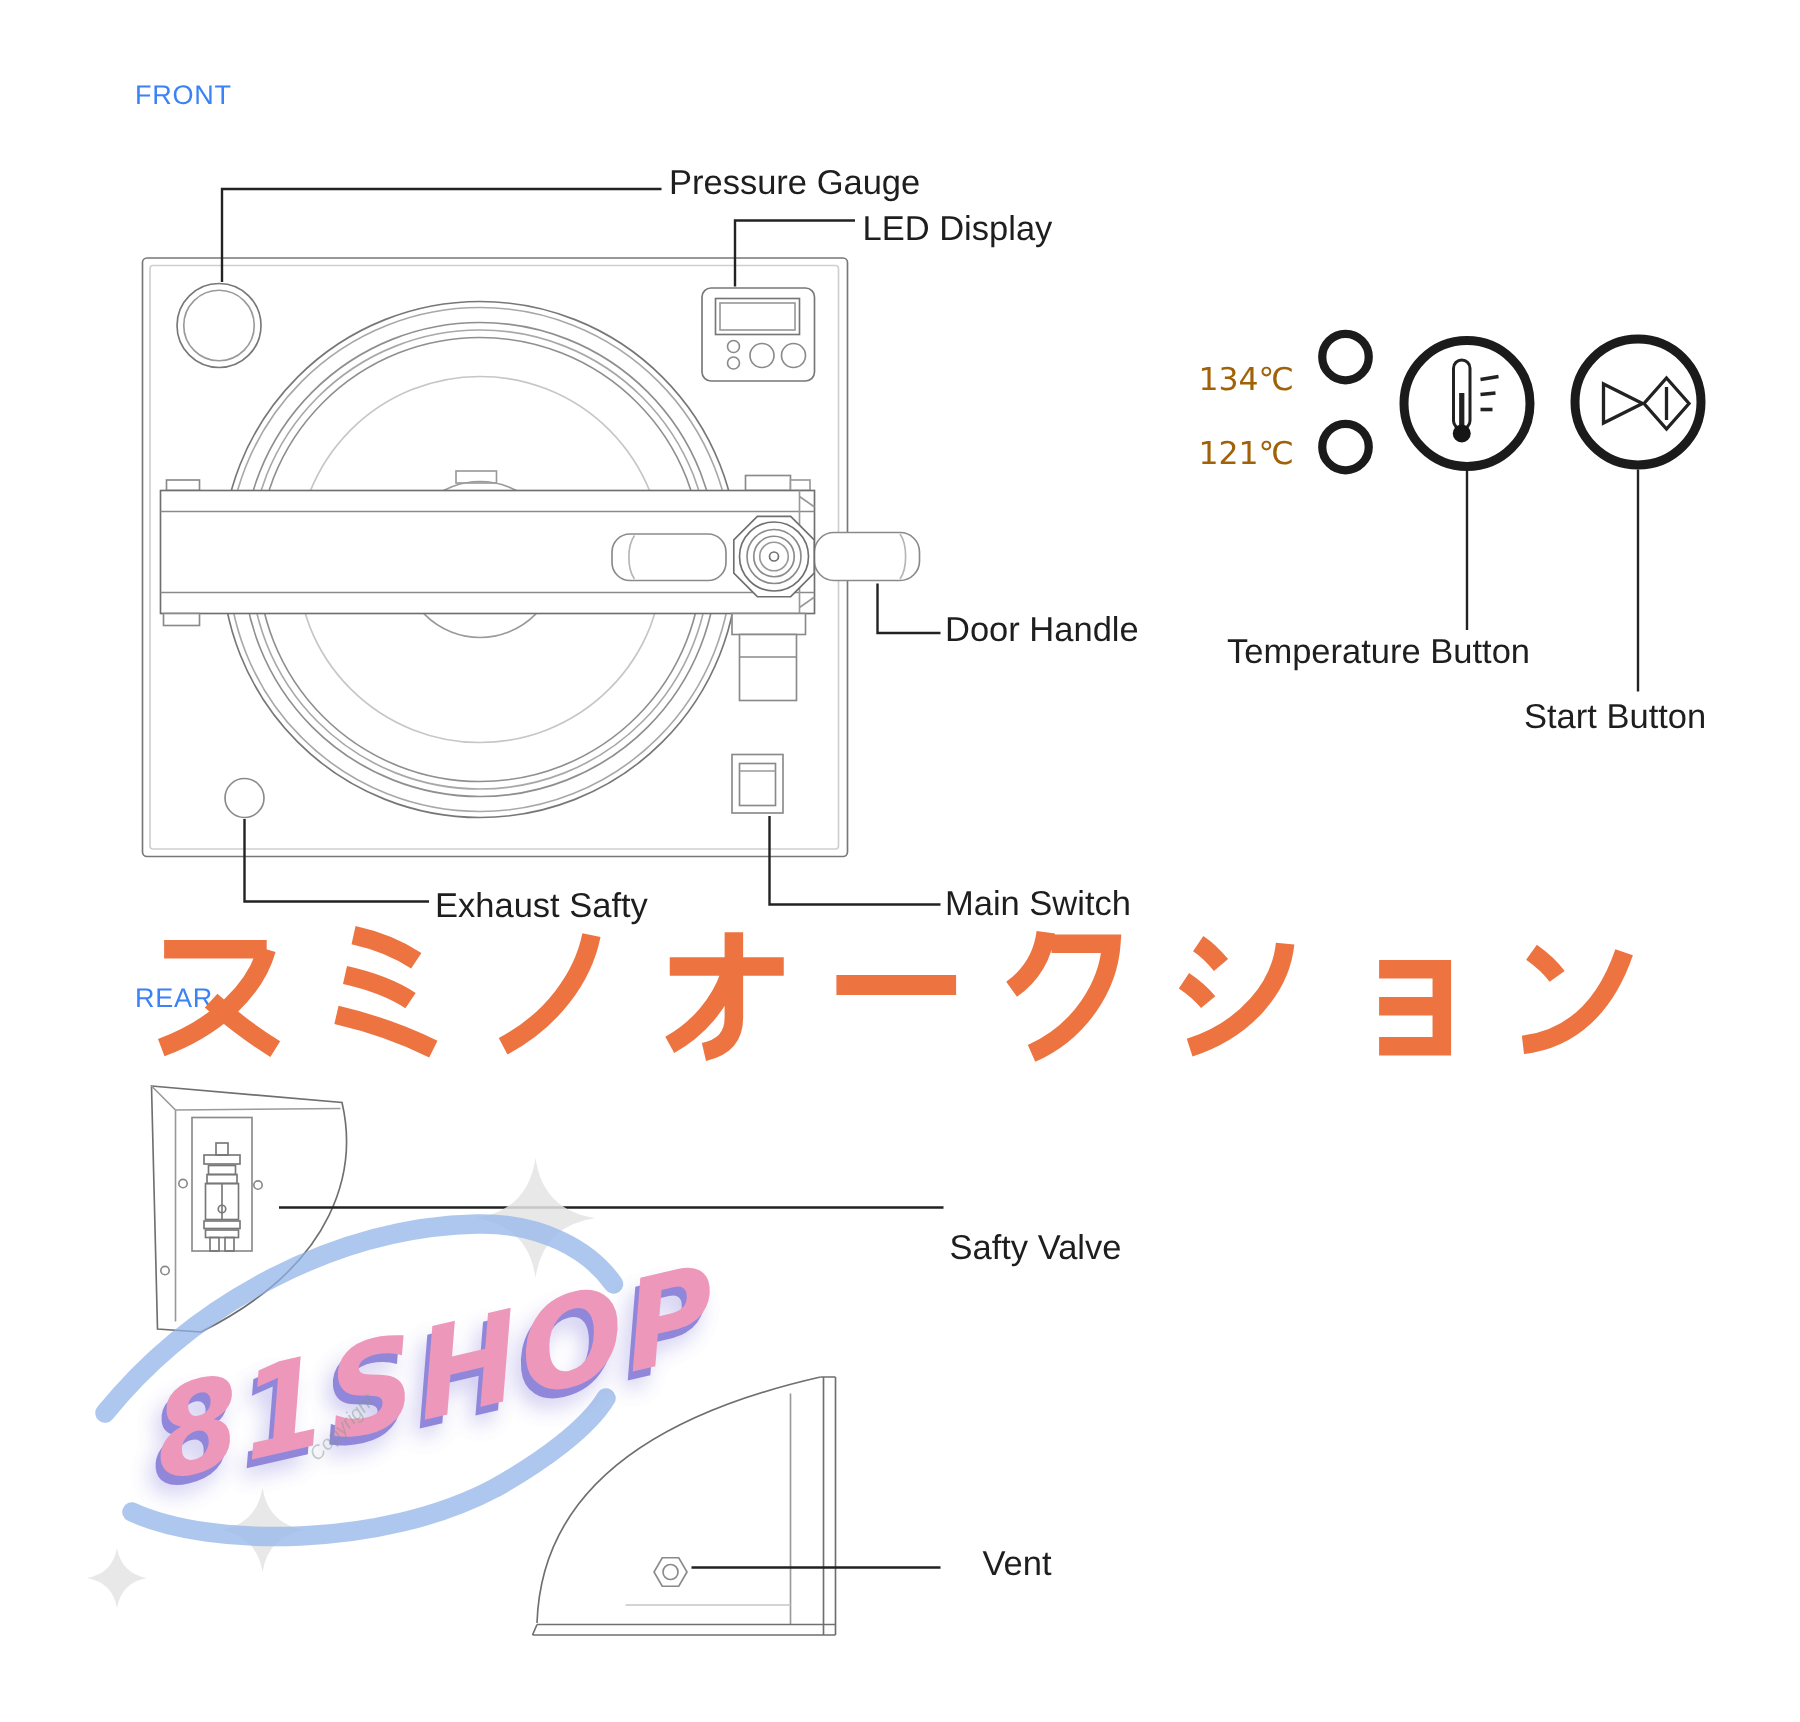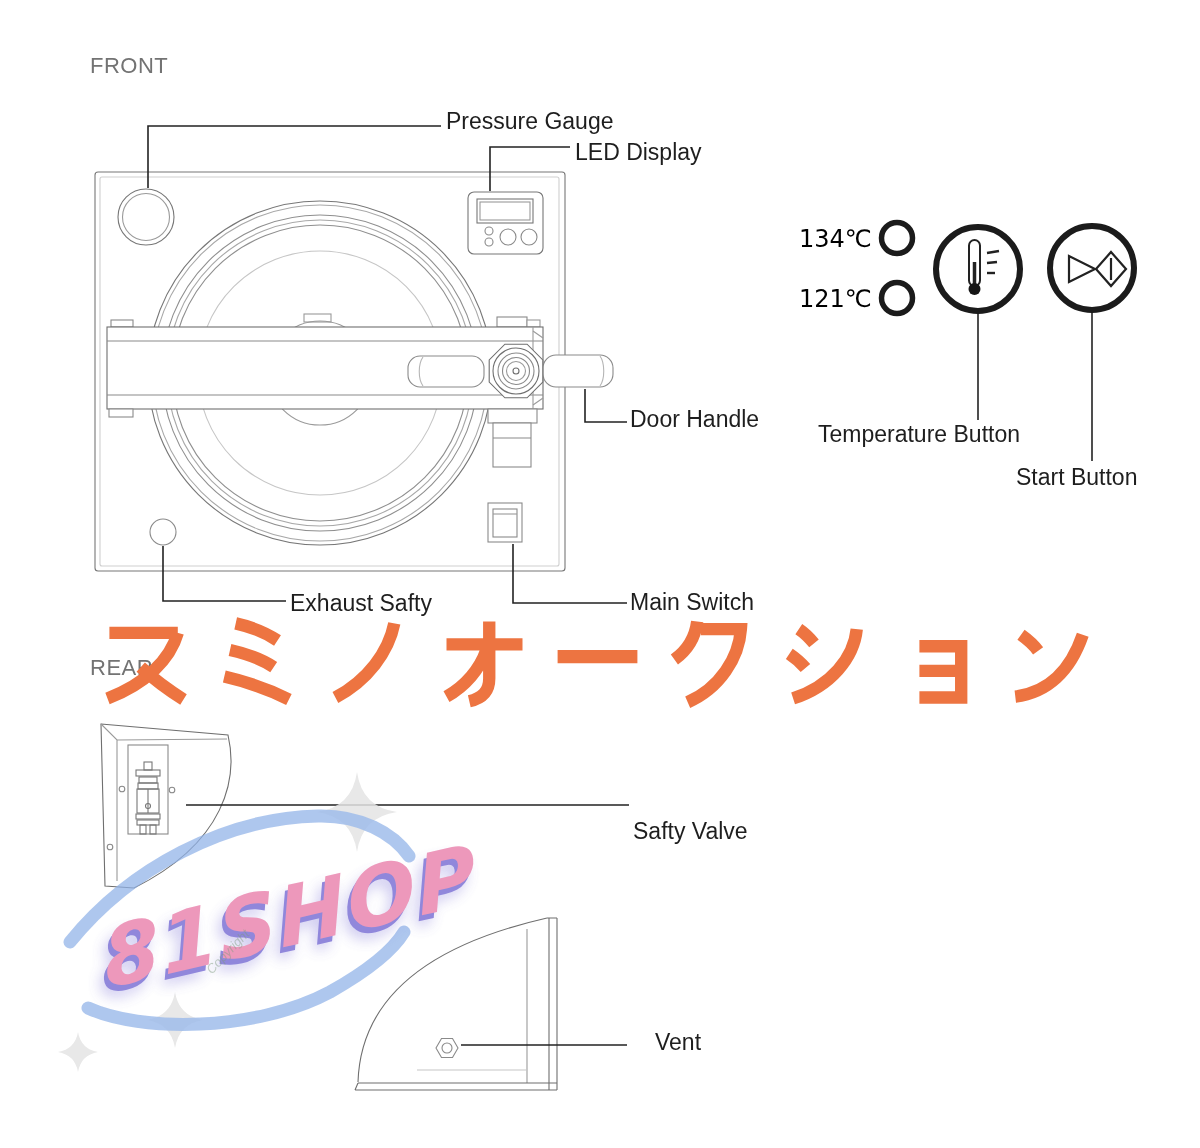--- a/index.html
+++ b/index.html
@@ -3,35 +3,35 @@
 <meta charset="utf-8">
 <style>
   html,body{margin:0;padding:0;background:#fff;}
   .stage{position:relative;width:1200px;height:1148px;background:#ffffff;overflow:hidden;
          font-family:"Liberation Sans",sans-serif;}
   .layer{position:absolute;left:0;top:0;width:1200px;height:1148px;}
   .art{z-index:1;}
   .labels{z-index:2;}
   .wm{z-index:3;pointer-events:none;}
   .lbl{position:absolute;color:#1e1e1e;white-space:nowrap;line-height:1.1;font-size:23px;}
-  .title{font-size:22px;letter-spacing:.5px;color:#737373;}
+  .title{font-size:18px;letter-spacing:.5px;color:#3b82f6;}
   .front-title{left:90px;top:54px;}
   .rear-title{left:90px;top:656px;}
   .lbl-pressure{left:446px;top:109px;}
   .lbl-led{left:575px;top:124px;margin-top:16px;}
   .lbl-door{left:630px;top:407px;}
   .lbl-exhaust{left:290px;top:591px;}
   .lbl-main{left:630px;top:590px;}
   .lbl-safty{left:633px;top:819px;}
   .lbl-vent{left:655px;top:1030px;}
   .lbl-tempbtn{left:818px;top:422px;}
   .lbl-startbtn{left:1016px;top:465px;}
-  .temp{font-size:24px;color:#000000;font-family:"DejaVu Sans",sans-serif;}
+  .temp{font-size:21px;color:#a16207;font-family:"DejaVu Sans",sans-serif;margin-top:16px;}
   .lbl-134{left:799px;top:226px;}
-  .lbl-121{left:799px;top:286px;}
+  .lbl-121{left:799px;top:275px;}
   .shop-text{position:absolute;left:104px;top:912px;font-size:82px;font-weight:bold;
       font-style:italic;letter-spacing:2px;color:#E87CA8;opacity:.78;
       transform:rotate(-13deg) skewX(-7deg);transform-origin:0 50%;
       text-shadow:-4px 5px 0 #7166D2,-8px 10px 14px rgba(113,102,210,.45);
       font-family:"DejaVu Sans",sans-serif;}
   .copy-text{position:absolute;left:200px;top:944px;font-size:13px;font-style:italic;
       color:#7d9a7d;opacity:.45;transform:rotate(-46deg);}
   .visually-hidden{position:absolute;width:1px;height:1px;overflow:hidden;
       clip-path:inset(50%);white-space:nowrap;}
 </style>

